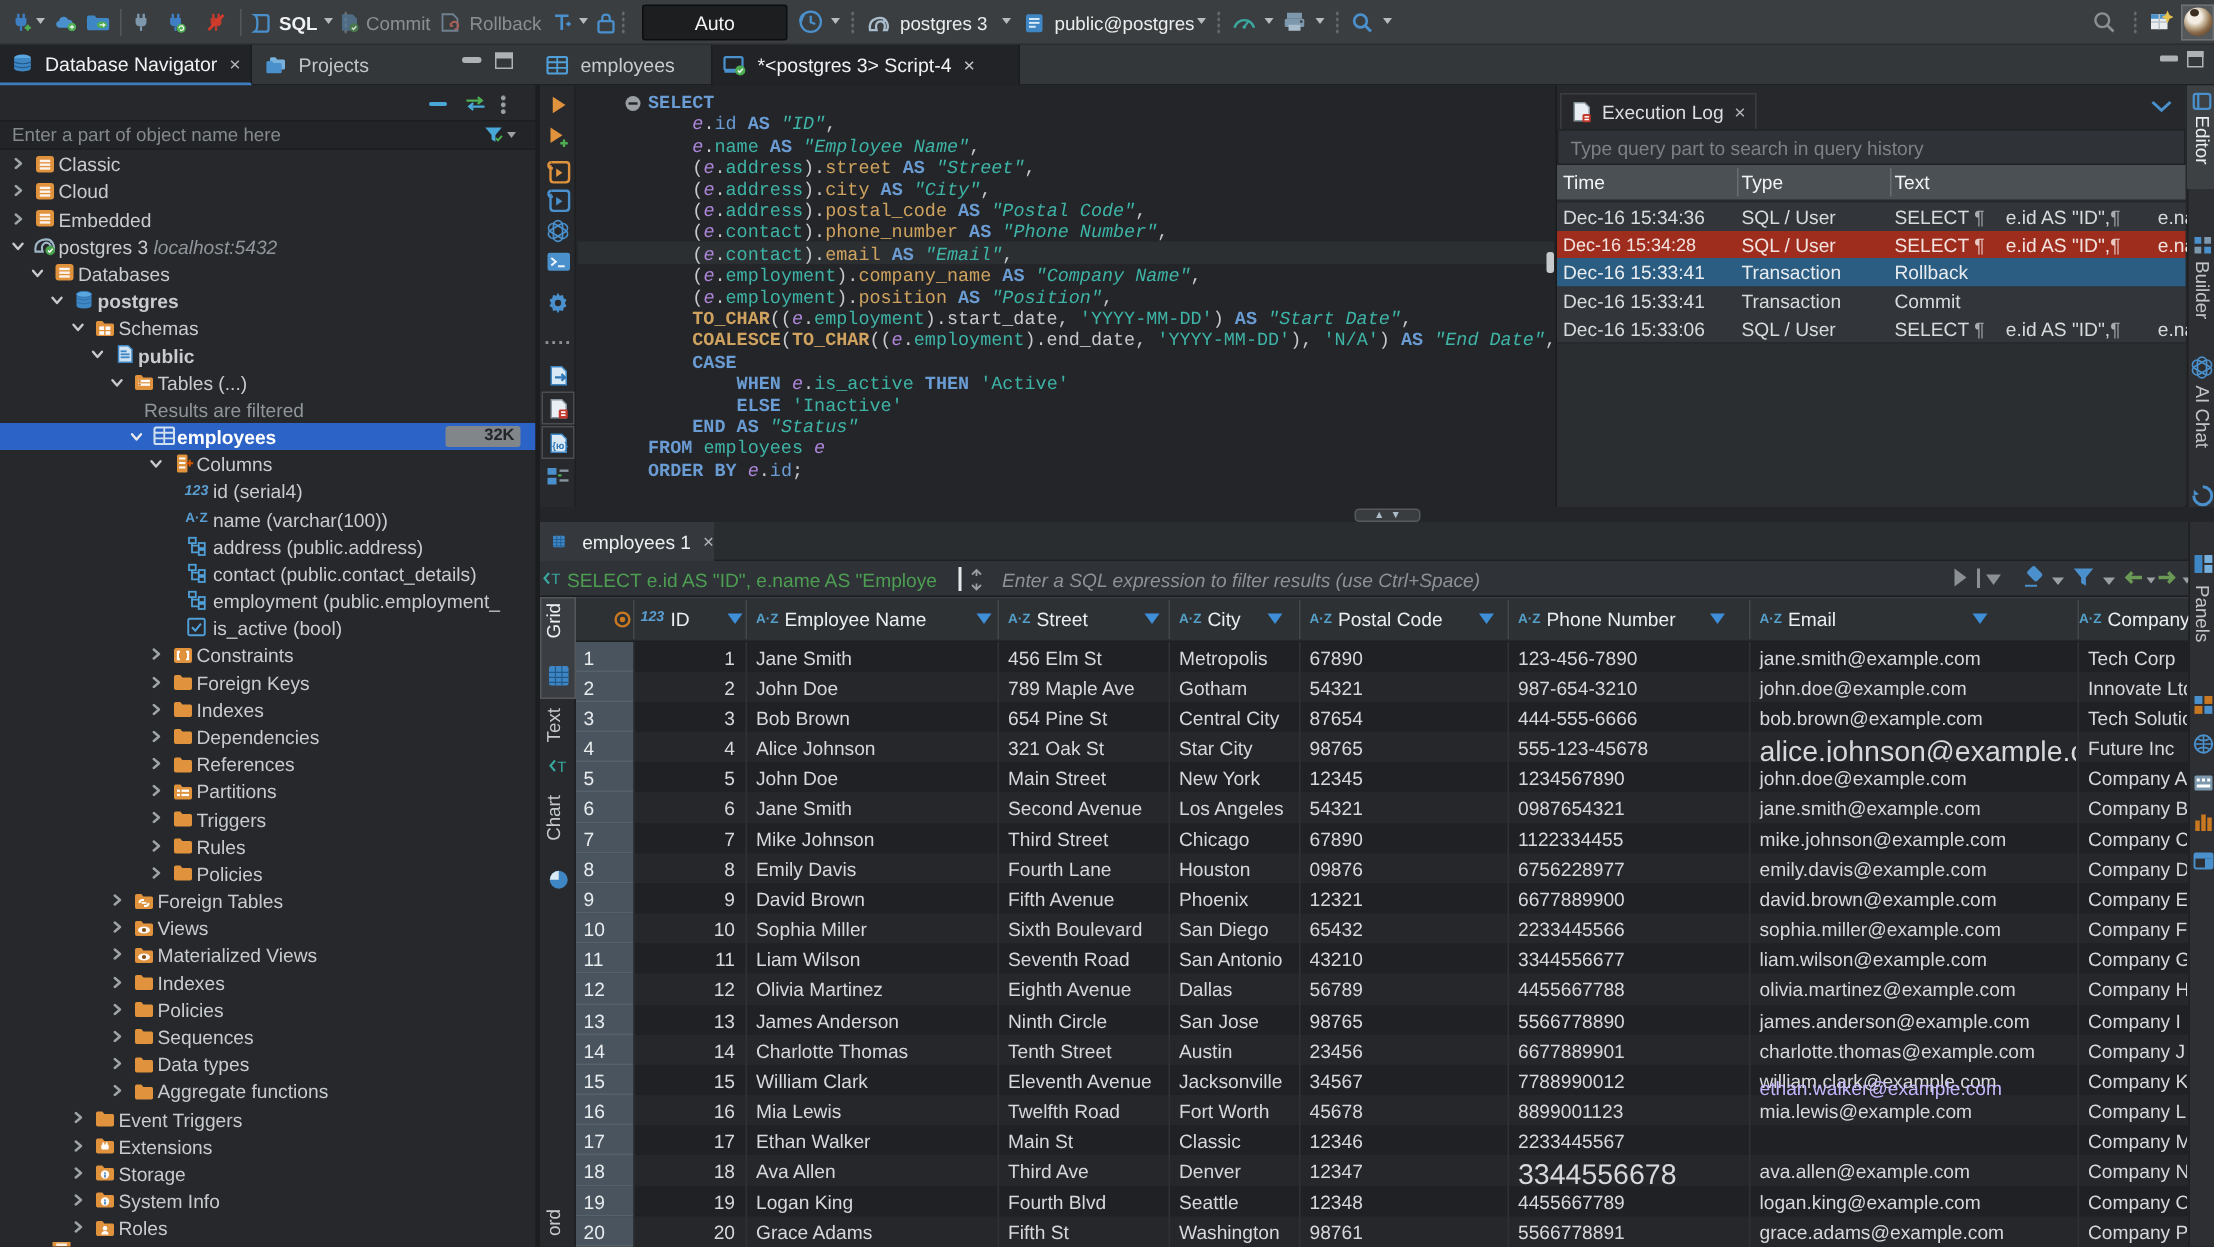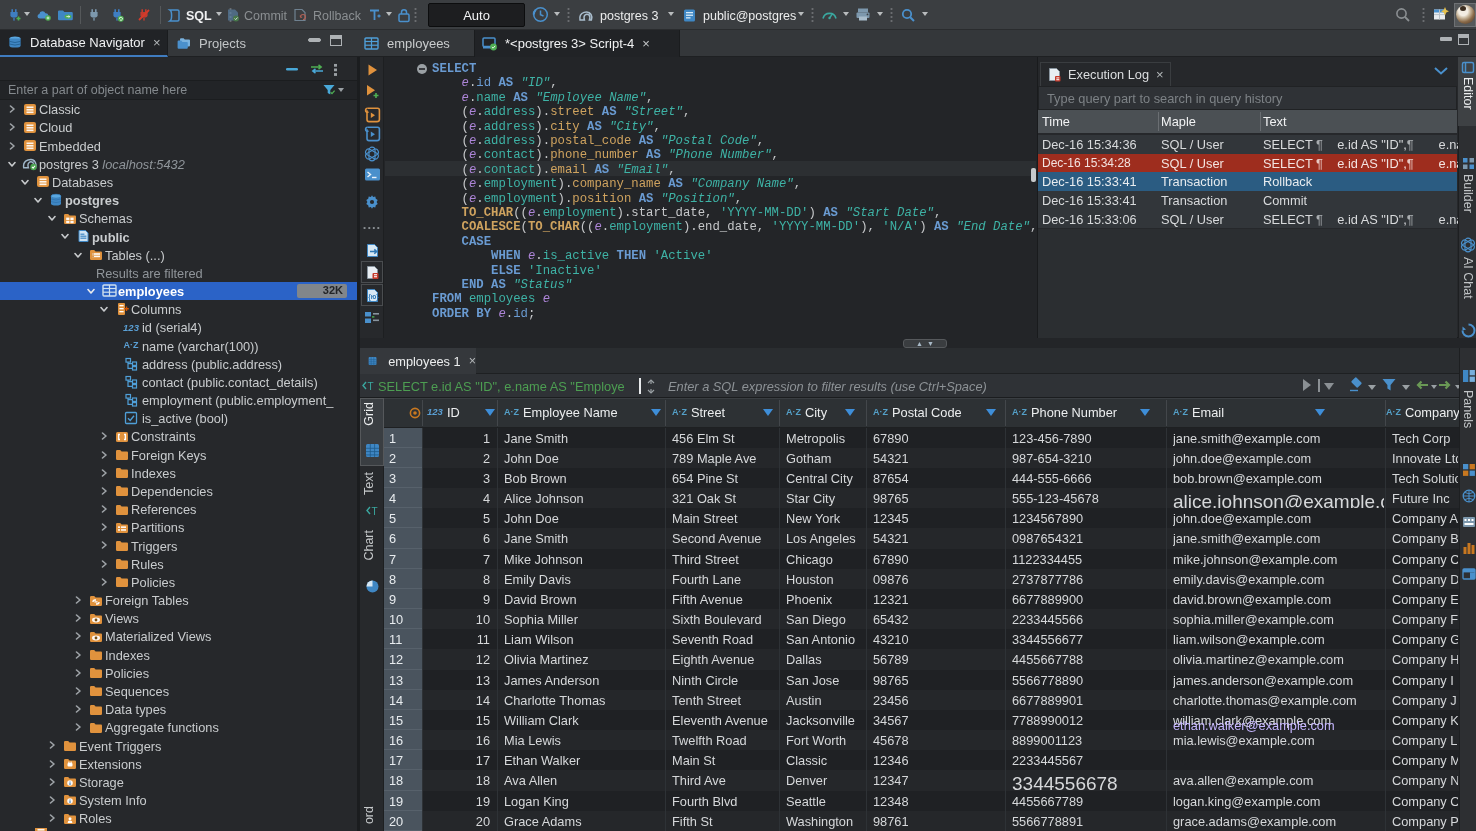--- a/index.html
+++ b/index.html
@@ -832,21 +832,21 @@
     </div>
     <div class="abs icon" style="left:1433px;top:66px">
       <svg width="16" height="10" viewBox="0 0 16 10" style="">
         <path d="M2 2 L8 7.5 L14 2" stroke="#4a90cc" stroke-width="2" fill="none"></path>
       </svg>
     </div>
     <div class="abs" style="left:1038px;top:86px;width:419px;height:24px;background:#2f3236;border:1px solid #202224"></div>
     <div class="abs" style="left:1047px;top:91px;color:#7d8286;font-size:12.8px">Type query part to search in query history</div>
     <div class="abs" style="left:1038px;top:110px;width:419px;height:23px;background:#4b5054"></div>
     <div class="abs" style="left:1042px;top:114px;color:#f2f3f4;font-size:12.8px">Time</div>
-    <div class="abs" style="left:1161px;top:114px;color:#f2f3f4;font-size:12.8px">Maple</div>
+    <div class="abs" style="left:1161px;top:114px;color:#f2f3f4;font-size:12.8px">Type</div>
     <div class="abs" style="left:1263px;top:114px;color:#f2f3f4;font-size:12.8px">Text</div>
     <div class="abs" style="left:1158px;top:112px;width:1px;height:19px;background:#6a6e72"></div>
     <div class="abs" style="left:1260px;top:112px;width:1px;height:19px;background:#6a6e72"></div>
     <div class="abs" style="left:1038px;top:135.0px;width:419px;height:18.7px;background:#32363a"></div>
     <div class="abs" style="left:1042px;top:137.0px;color:#d8dadc;font-size:12.8px;white-space:nowrap">Dec-16 15:34:36</div>
     <div class="abs" style="left:1161px;top:137.0px;color:#d8dadc;font-size:12.8px;white-space:nowrap">SQL / User</div>
     <div class="abs" style="left:1263px;top:137.0px;color:#d8dadc;font-size:12.8px;white-space:nowrap;width:196px;overflow:hidden">SELECT <span style="color:#a9adb0">¶</span>&nbsp;&nbsp;&nbsp;&nbsp;e.id AS "ID",<span style="color:#a9adb0">¶</span>&nbsp;&nbsp;&nbsp;&nbsp;&nbsp;&nbsp;&nbsp;e.na</div>
     <div class="abs" style="left:1038px;top:153.7px;width:419px;height:18.7px;background:#9e2d1e"></div>
     <div class="abs" style="left:1042px;top:155.7px;color:#f3e3e0;font-size:12px;white-space:nowrap">Dec-16 15:34:28</div>
     <div class="abs" style="left:1161px;top:155.7px;color:#f3e3e0;font-size:12.8px;white-space:nowrap">SQL / User</div>
@@ -1089,21 +1089,21 @@
     <div class="abs" style="left:1012px;top:551.5px;width:153px;color:#d6d8da;font-size:12.8px;white-space:nowrap;overflow:hidden">1122334455</div>
     <div class="abs" style="left:1173px;top:551.5px;width:211px;color:#d6d8da;font-size:12.8px;white-space:nowrap;overflow:hidden">mike.johnson@example.com</div>
     <div class="abs" style="left:1392px;top:551.5px;width:66px;color:#d6d8da;font-size:12.8px;white-space:nowrap;overflow:hidden">Company C</div>
     <div class="abs" style="left:422px;top:568.7px;width:1037px;height:20.17px;background:#25272a"></div>
     <div class="abs" style="left:384px;top:568.7px;width:38px;height:20.17px;background:#4a545e;border-bottom:1px solid #57616b;color:#e8ecef;font-size:12.8px;padding:3px 0 0 5px">8</div>
     <div class="abs" style="left:422px;top:571.7px;width:68px;text-align:right;color:#d6d8da;font-size:12.8px">8</div>
     <div class="abs" style="left:504px;top:571.7px;width:160px;color:#d6d8da;font-size:12.8px;white-space:nowrap;overflow:hidden">Emily Davis</div>
     <div class="abs" style="left:672px;top:571.7px;width:106px;color:#d6d8da;font-size:12.8px;white-space:nowrap;overflow:hidden">Fourth Lane</div>
     <div class="abs" style="left:786px;top:571.7px;width:79px;color:#d6d8da;font-size:12.8px;white-space:nowrap;overflow:hidden">Houston</div>
     <div class="abs" style="left:873px;top:571.7px;width:131px;color:#d6d8da;font-size:12.8px;white-space:nowrap;overflow:hidden">09876</div>
-    <div class="abs" style="left:1012px;top:571.7px;width:153px;color:#d6d8da;font-size:12.8px;white-space:nowrap;overflow:hidden">2737877786</div>
+    <div class="abs" style="left:1012px;top:571.7px;width:153px;color:#d6d8da;font-size:12.8px;white-space:nowrap;overflow:hidden">6756228977</div>
     <div class="abs" style="left:1173px;top:571.7px;width:211px;color:#d6d8da;font-size:12.8px;white-space:nowrap;overflow:hidden">emily.davis@example.com</div>
     <div class="abs" style="left:1392px;top:571.7px;width:66px;color:#d6d8da;font-size:12.8px;white-space:nowrap;overflow:hidden">Company D</div>
     <div class="abs" style="left:422px;top:588.9px;width:1037px;height:20.17px;background:#1f2124"></div>
     <div class="abs" style="left:384px;top:588.9px;width:38px;height:20.17px;background:#4a545e;border-bottom:1px solid #57616b;color:#e8ecef;font-size:12.8px;padding:3px 0 0 5px">9</div>
     <div class="abs" style="left:422px;top:591.9px;width:68px;text-align:right;color:#d6d8da;font-size:12.8px">9</div>
     <div class="abs" style="left:504px;top:591.9px;width:160px;color:#d6d8da;font-size:12.8px;white-space:nowrap;overflow:hidden">David Brown</div>
     <div class="abs" style="left:672px;top:591.9px;width:106px;color:#d6d8da;font-size:12.8px;white-space:nowrap;overflow:hidden">Fifth Avenue</div>
     <div class="abs" style="left:786px;top:591.9px;width:79px;color:#d6d8da;font-size:12.8px;white-space:nowrap;overflow:hidden">Phoenix</div>
     <div class="abs" style="left:873px;top:591.9px;width:131px;color:#d6d8da;font-size:12.8px;white-space:nowrap;overflow:hidden">12321</div>
     <div class="abs" style="left:1012px;top:591.9px;width:153px;color:#d6d8da;font-size:12.8px;white-space:nowrap;overflow:hidden">6677889900</div>

